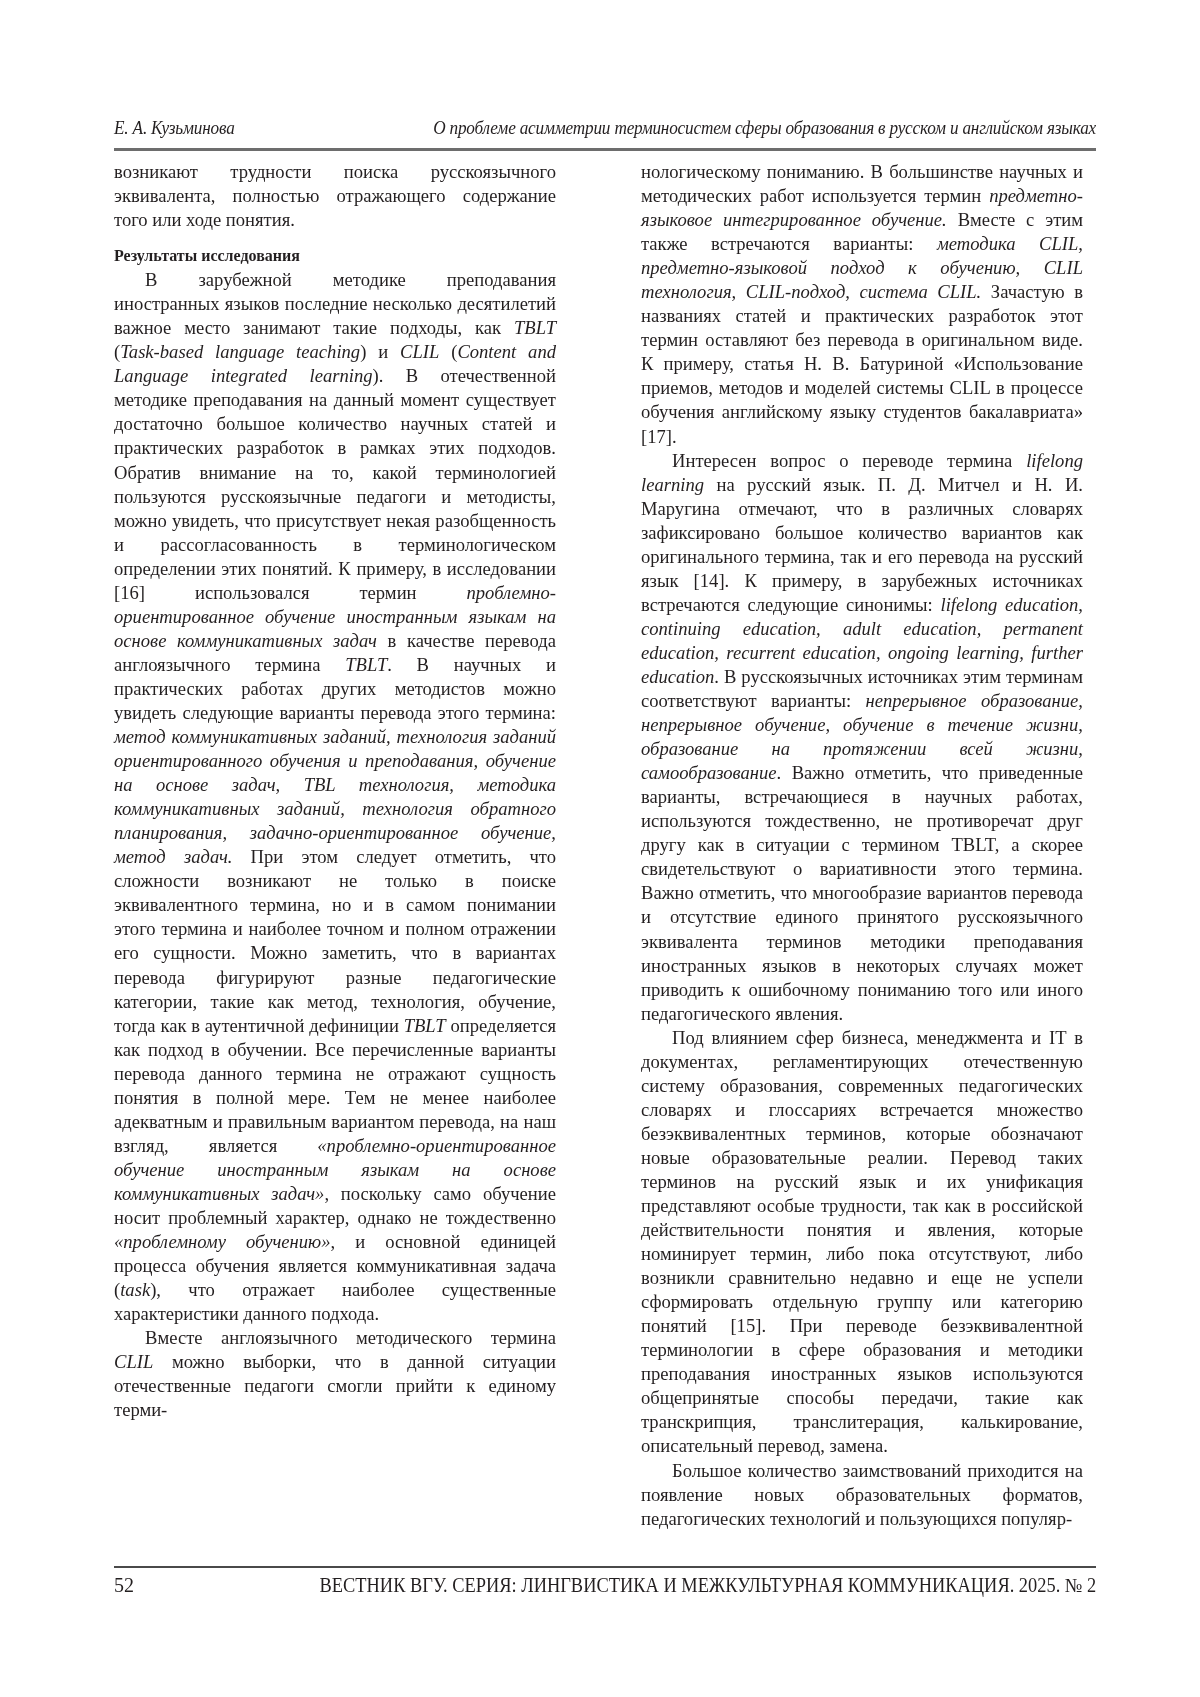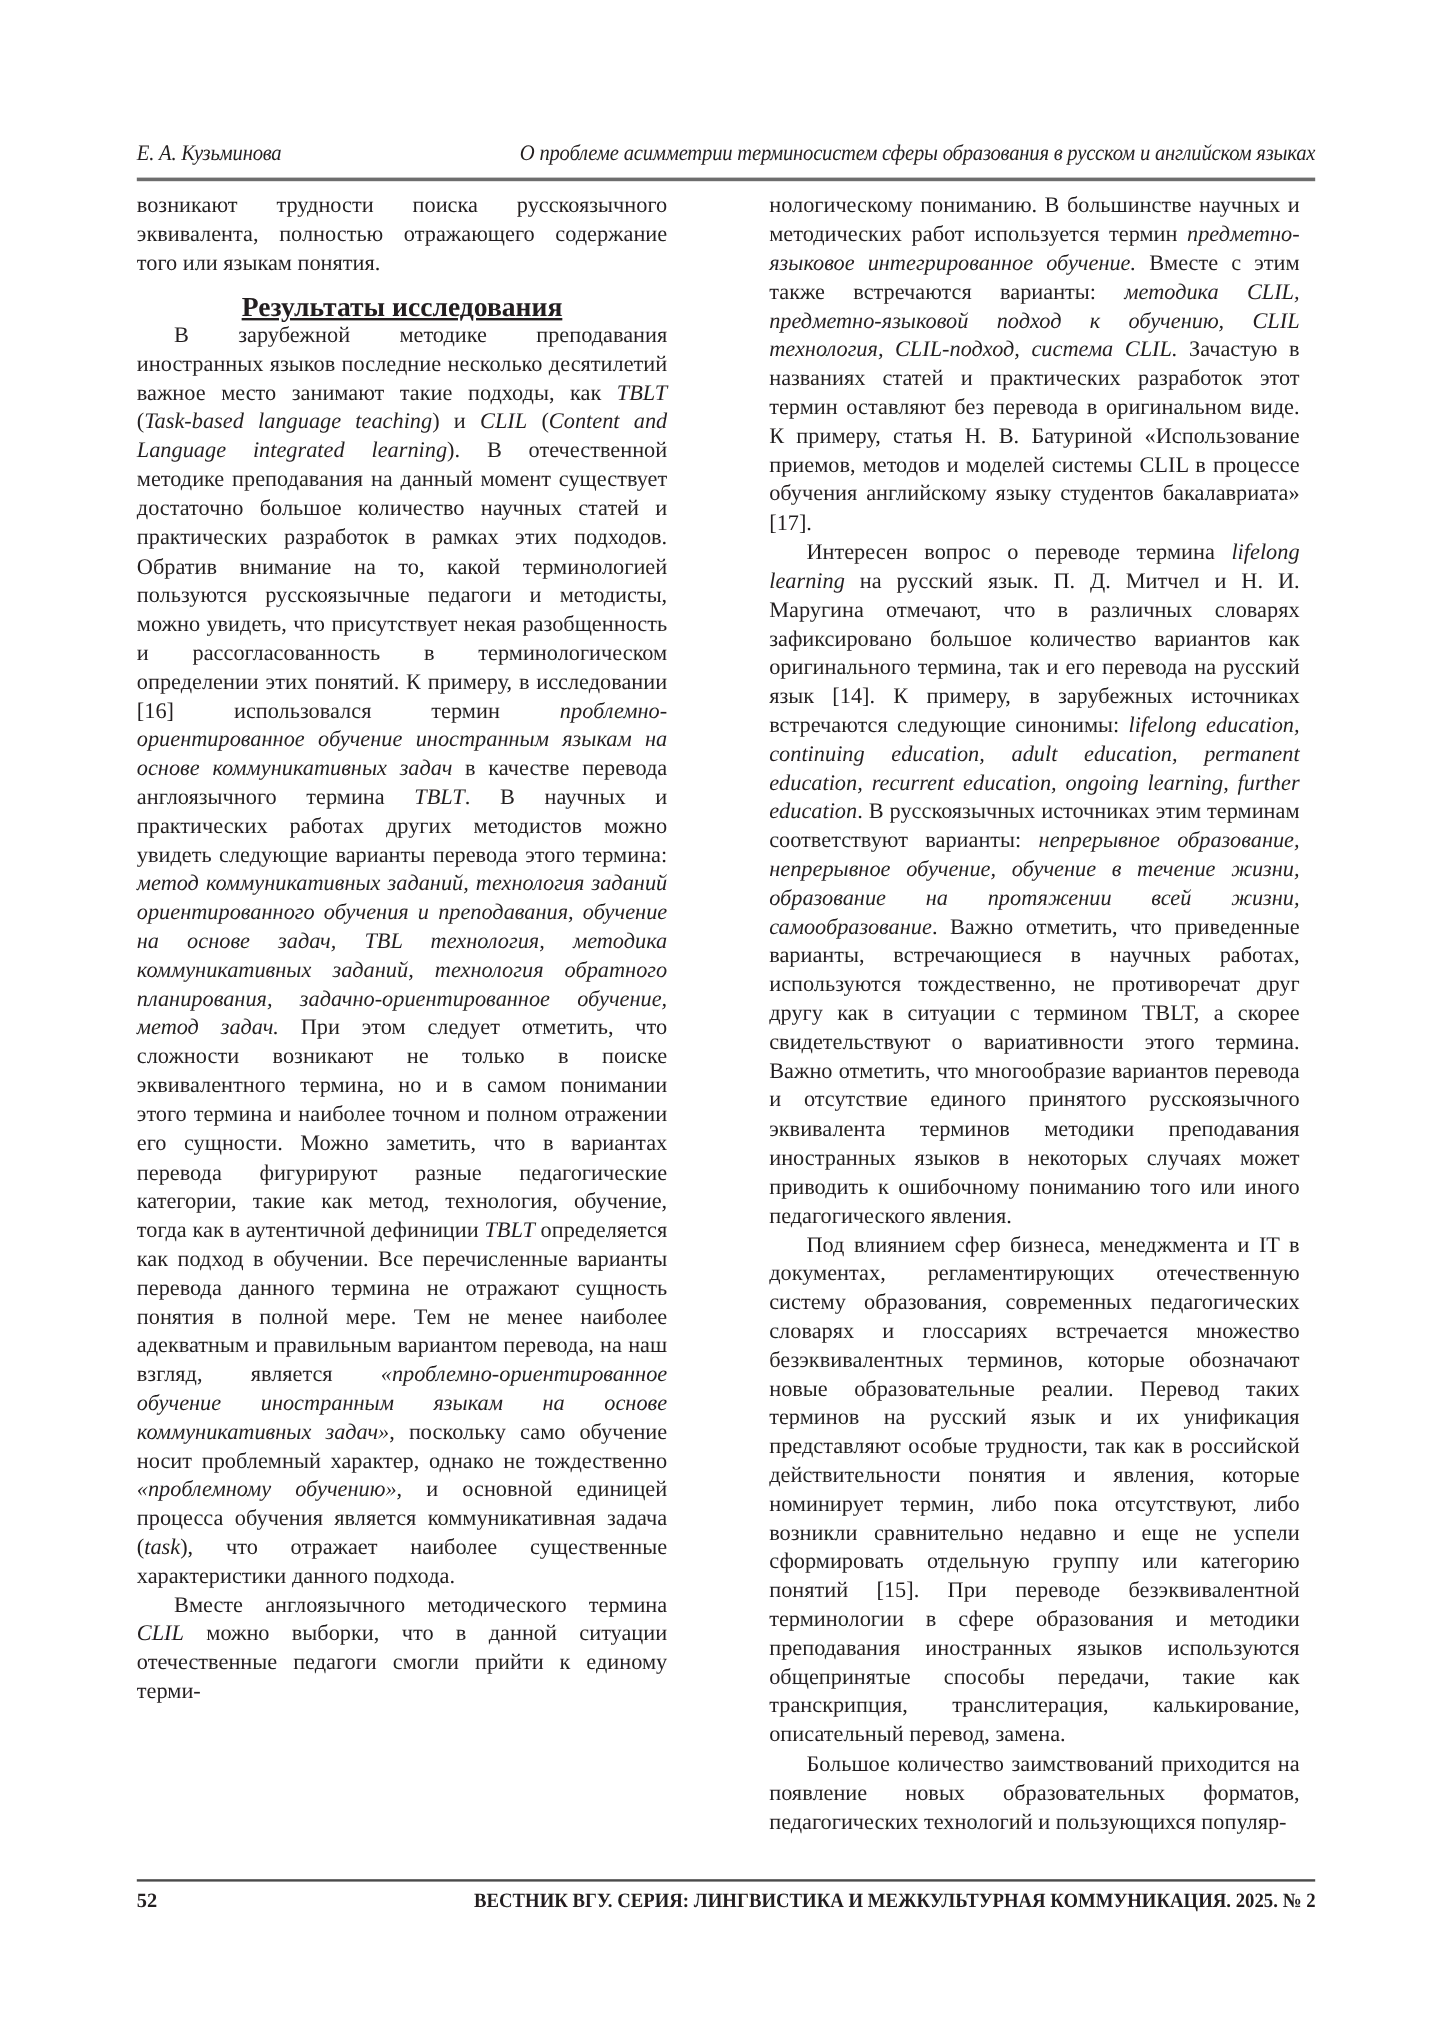--- a/index.html
+++ b/index.html
@@ -10,38 +10,38 @@
                   letter-spacing:-0.2px; transform:scaleX(0.93); transform-origin:left; width:1056px; white-space:nowrap; }
   .running-head .title { margin-left:28px; }
   .head-rule { position:absolute; left:114px; top:148px; width:982px; height:3px; background:#6d6d6d; }
   .col { position:absolute; top:160px; width:442px; font-size:18.6px; line-height:24.05px;
          text-align:justify; hyphens:manual; }
   .col.left { left:114px; }
   .col.right { left:641px; }
   .col p { margin:0; text-indent:0; }
   .col p.indent { text-indent:31px; }
   .col p.noindent { text-indent:0; }
-  .col h3 { margin:12px 0 0 0; font-size:23px; font-weight:bold; text-align:center; line-height:24px;text-decoration:underline; }
+  .col h3 { margin:12px 0 0 0; font-size:16px; font-weight:bold; line-height:24px; }
   .it { font-style:italic; }
   .foot-rule { position:absolute; left:114px; top:1566px; width:982px; height:2px; background:#4a4a4a; }
-  .footer { position:absolute; left:114px; top:1574px; width:982px; font-size:17px;
-            display:flex; justify-content:space-between; white-space:nowrap;font-weight:bold; }
+  .footer { position:absolute; left:114px; top:1574px; width:982px; font-size:20px;
+            display:flex; justify-content:space-between; white-space:nowrap; }
   .footer .journal { transform:scaleX(0.92); transform-origin:right; }
 </style>
 </head>
 <body>
 
 <div class="running-head">
   <span>Е. А. Кузьминова</span>
   <span class="title">О проблеме асимметрии терминосистем сферы образования в русском и английском языках</span>
 </div>
 <div class="head-rule"></div>
 
 <div class="col left">
-    <p class="noindent"><span>возникают трудности поиска русскоязычного эквивалента, полностью отражающего содержание того или языкам понятия.</span></p>
+    <p class="noindent"><span>возникают трудности поиска русскоязычного эквивалента, полностью отражающего содержание того или ходе понятия.</span></p>
     <h3>Результаты исследования</h3>
     <p class="indent"><span>В зарубежной методике преподавания иностранных языков последние несколько десятилетий важное место занимают такие подходы, как </span><span class="it">TBLT</span><span> (</span><span class="it">Task-based language teaching</span><span>) и </span><span class="it">CLIL</span><span> (</span><span class="it">Content and Language integrated learning</span><span>). В отечественной методике преподавания на данный момент существует достаточно большое количество научных статей и практических разработок в рамках этих подходов. Обратив внимание на то, какой терминологией пользуются русскоязычные педагоги и методисты, можно увидеть, что присутствует некая разобщенность и рассогласованность в терминологическом определении этих понятий. К примеру, в исследовании [16] использовался термин </span><span class="it">проблемно-ориентированное обучение иностранным языкам на основе коммуникативных задач</span><span> в качестве перевода англоязычного термина </span><span class="it">TBLT</span><span>. В научных и практических работах других методистов можно увидеть следующие варианты перевода этого термина: </span><span class="it">метод коммуникативных заданий, технология заданий ориентированного обучения и преподавания, обучение на основе задач, TBL технология, методика коммуникативных заданий, технология обратного планирования, задачно-ориентированное обучение, метод задач.</span><span> При этом следует отметить, что сложности возникают не только в поиске эквивалентного термина, но и в самом понимании этого термина и наиболее точном и полном отражении его сущности. Можно заметить, что в вариантах перевода фигурируют разные педагогические категории, такие как метод, технология, обучение, тогда как в аутентичной дефиниции </span><span class="it">TBLT</span><span> определяется как подход в обучении. Все перечисленные варианты перевода данного термина не отражают сущность понятия в полной мере. Тем не менее наиболее адекватным и правильным вариантом перевода, на наш взгляд, является </span><span class="it">«проблемно-ориентированное обучение иностранным языкам на основе коммуникативных задач»</span><span>, поскольку само обучение носит проблемный характер, однако не тождественно </span><span class="it">«проблемному обучению»</span><span>, и основной единицей процесса обучения является коммуникативная задача (</span><span class="it">task</span><span>), что отражает наиболее существенные характеристики данного подхода.</span></p>
     <p class="indent"><span>Вместе англоязычного методического термина </span><span class="it">CLIL</span><span> можно выборки, что в данной ситуации отечественные педагоги смогли прийти к единому терми-</span></p>
   </div>
 <div class="col right">
     <p class="noindent"><span>нологическому пониманию. В большинстве научных и методических работ используется термин </span><span class="it">предметно-языковое интегрированное обучение.</span><span> Вместе с этим также встречаются варианты: </span><span class="it">методика CLIL, предметно-языковой подход к обучению, CLIL технология, CLIL-подход, система CLIL.</span><span> Зачастую в названиях статей и практических разработок этот термин оставляют без перевода в оригинальном виде. К примеру, статья Н. В. Батуриной «Использование приемов, методов и моделей системы CLIL в процессе обучения английскому языку студентов бакалавриата» [17].</span></p>
     <p class="indent"><span>Интересен вопрос о переводе термина </span><span class="it">lifelong learning</span><span> на русский язык. П. Д. Митчел и Н. И. Маругина отмечают, что в различных словарях зафиксировано большое количество вариантов как оригинального термина, так и его перевода на русский язык [14]. К примеру, в зарубежных источниках встречаются следующие синонимы: </span><span class="it">lifelong education, continuing education, adult education, permanent education, recurrent education, ongoing learning, further education</span><span>. В русскоязычных источниках этим терминам соответствуют варианты: </span><span class="it">непрерывное образование, непрерывное обучение, обучение в течение жизни, образование на протяжении всей жизни, самообразование</span><span>. Важно отметить, что приведенные варианты, встречающиеся в научных работах, используются тождественно, не противоречат друг другу как в ситуации с термином TBLT, а скорее свидетельствуют о вариативности этого термина. Важно отметить, что многообразие вариантов перевода и отсутствие единого принятого русскоязычного эквивалента терминов методики преподавания иностранных языков в некоторых случаях может приводить к ошибочному пониманию того или иного педагогического явления.</span></p>
     <p class="indent"><span>Под влиянием сфер бизнеса, менеджмента и IT в документах, регламентирующих отечественную систему образования, современных педагогических словарях и глоссариях встречается множество безэквивалентных терминов, которые обозначают новые образовательные реалии. Перевод таких терминов на русский язык и их унификация представляют особые трудности, так как в российской действительности понятия и явления, которые номинирует термин, либо пока отсутствуют, либо возникли сравнительно недавно и еще не успели сформировать отдельную группу или категорию понятий [15]. При переводе безэквивалентной терминологии в сфере образования и методики преподавания иностранных языков используются общепринятые способы передачи, такие как транскрипция, транслитерация, калькирование, описательный перевод, замена.</span></p>
     <p class="indent"><span>Большое количество заимствований приходится на появление новых образовательных форматов, педагогических технологий и пользующихся популяр-</span></p>
   </div>

